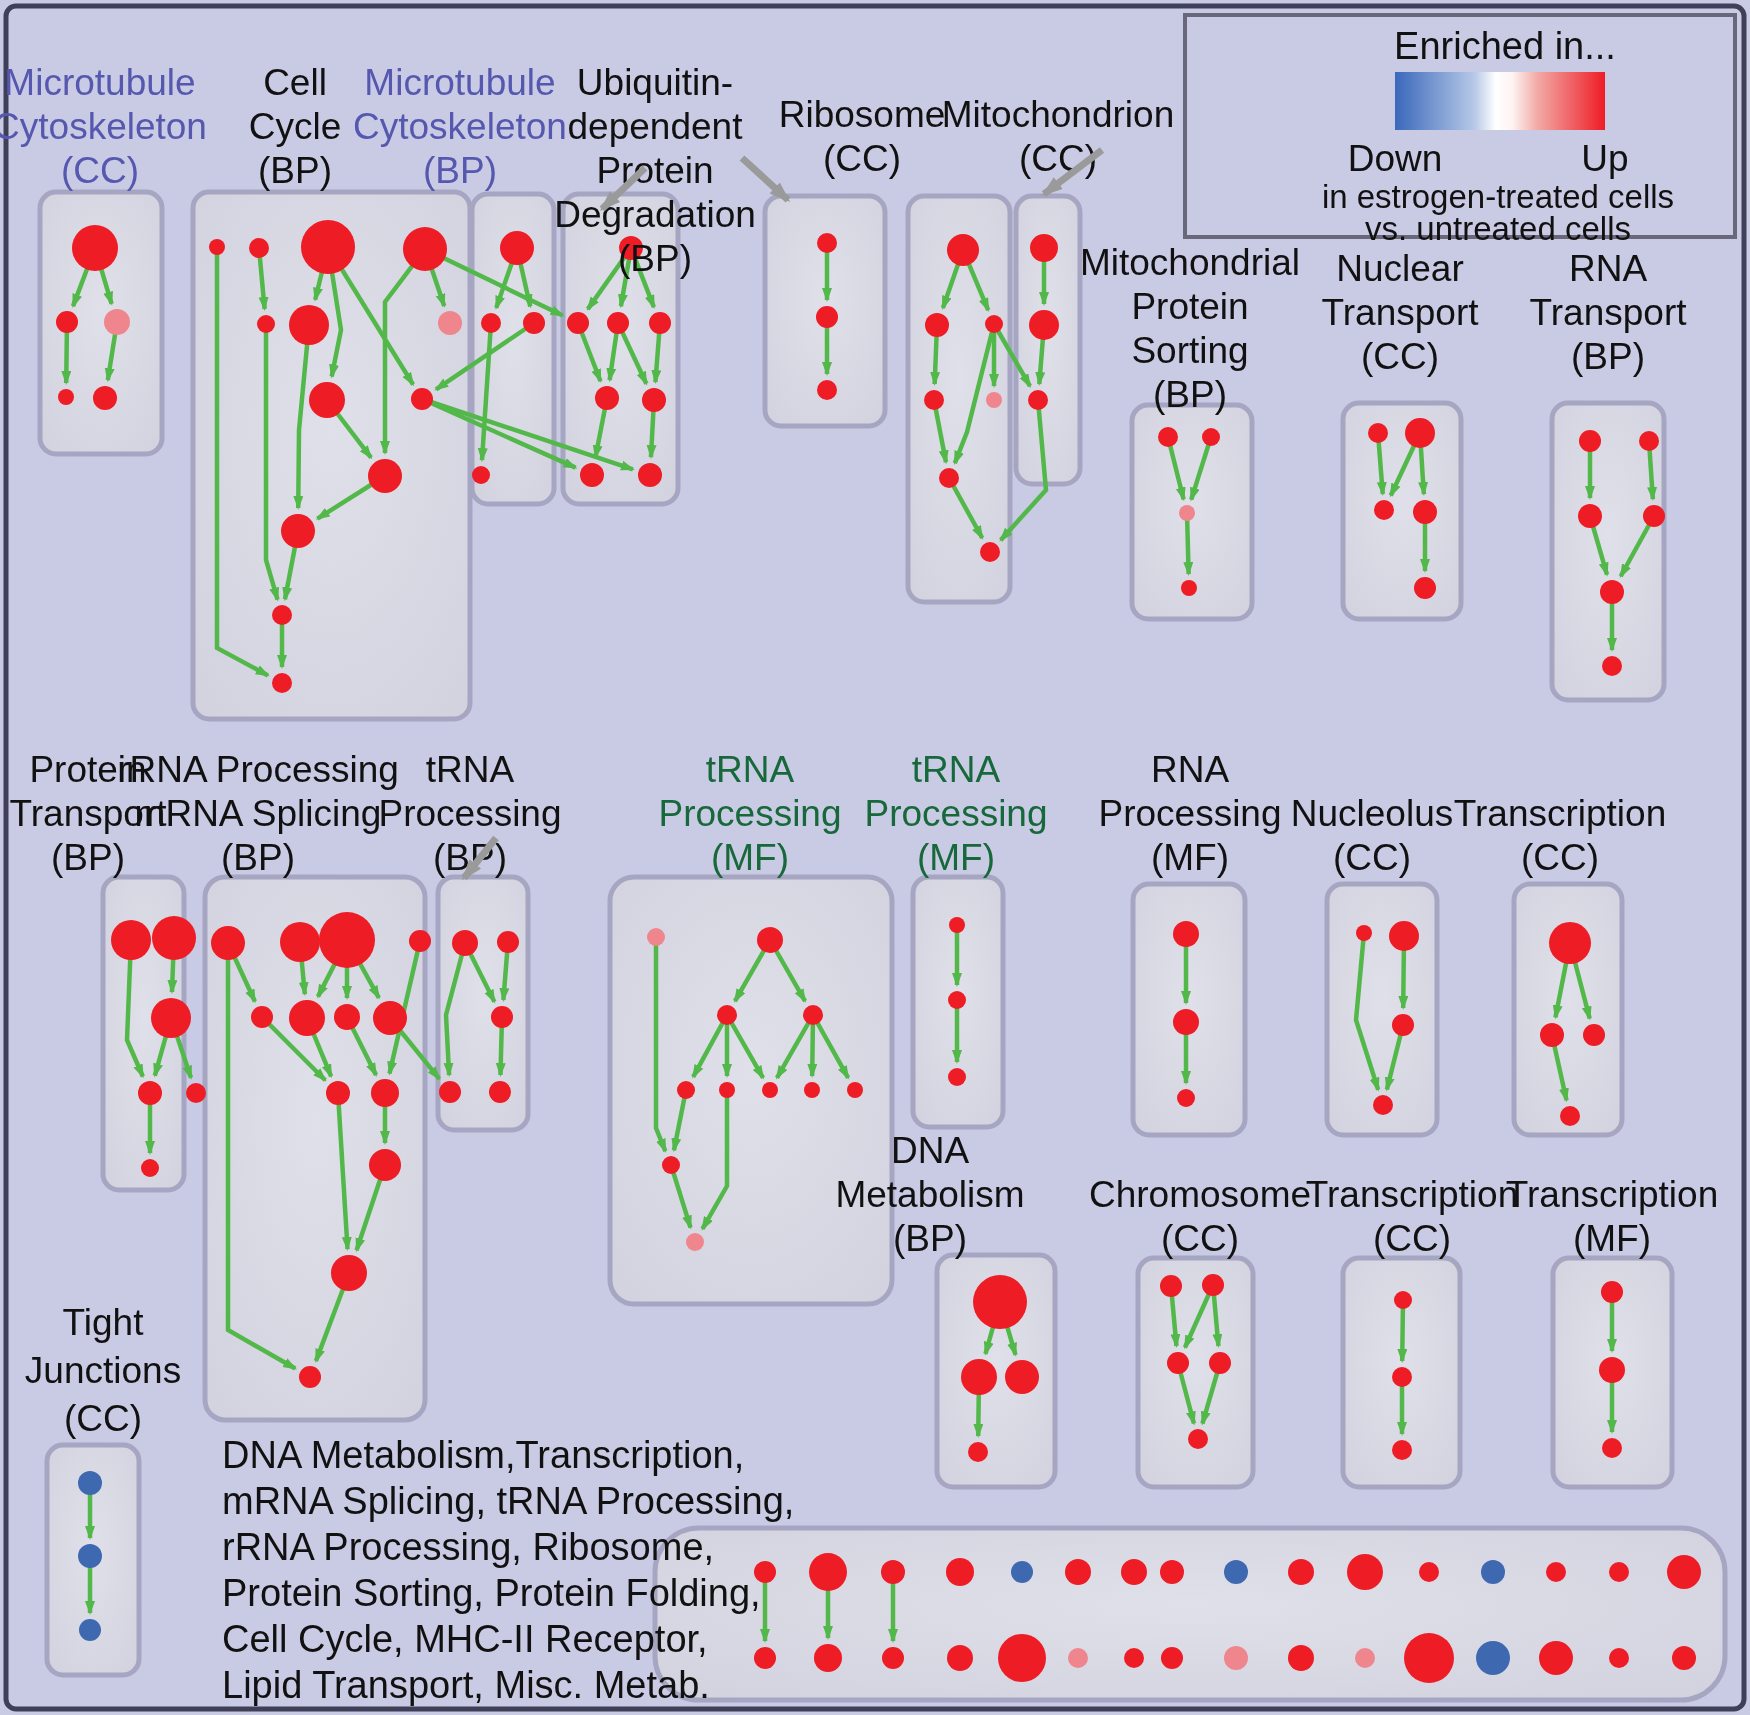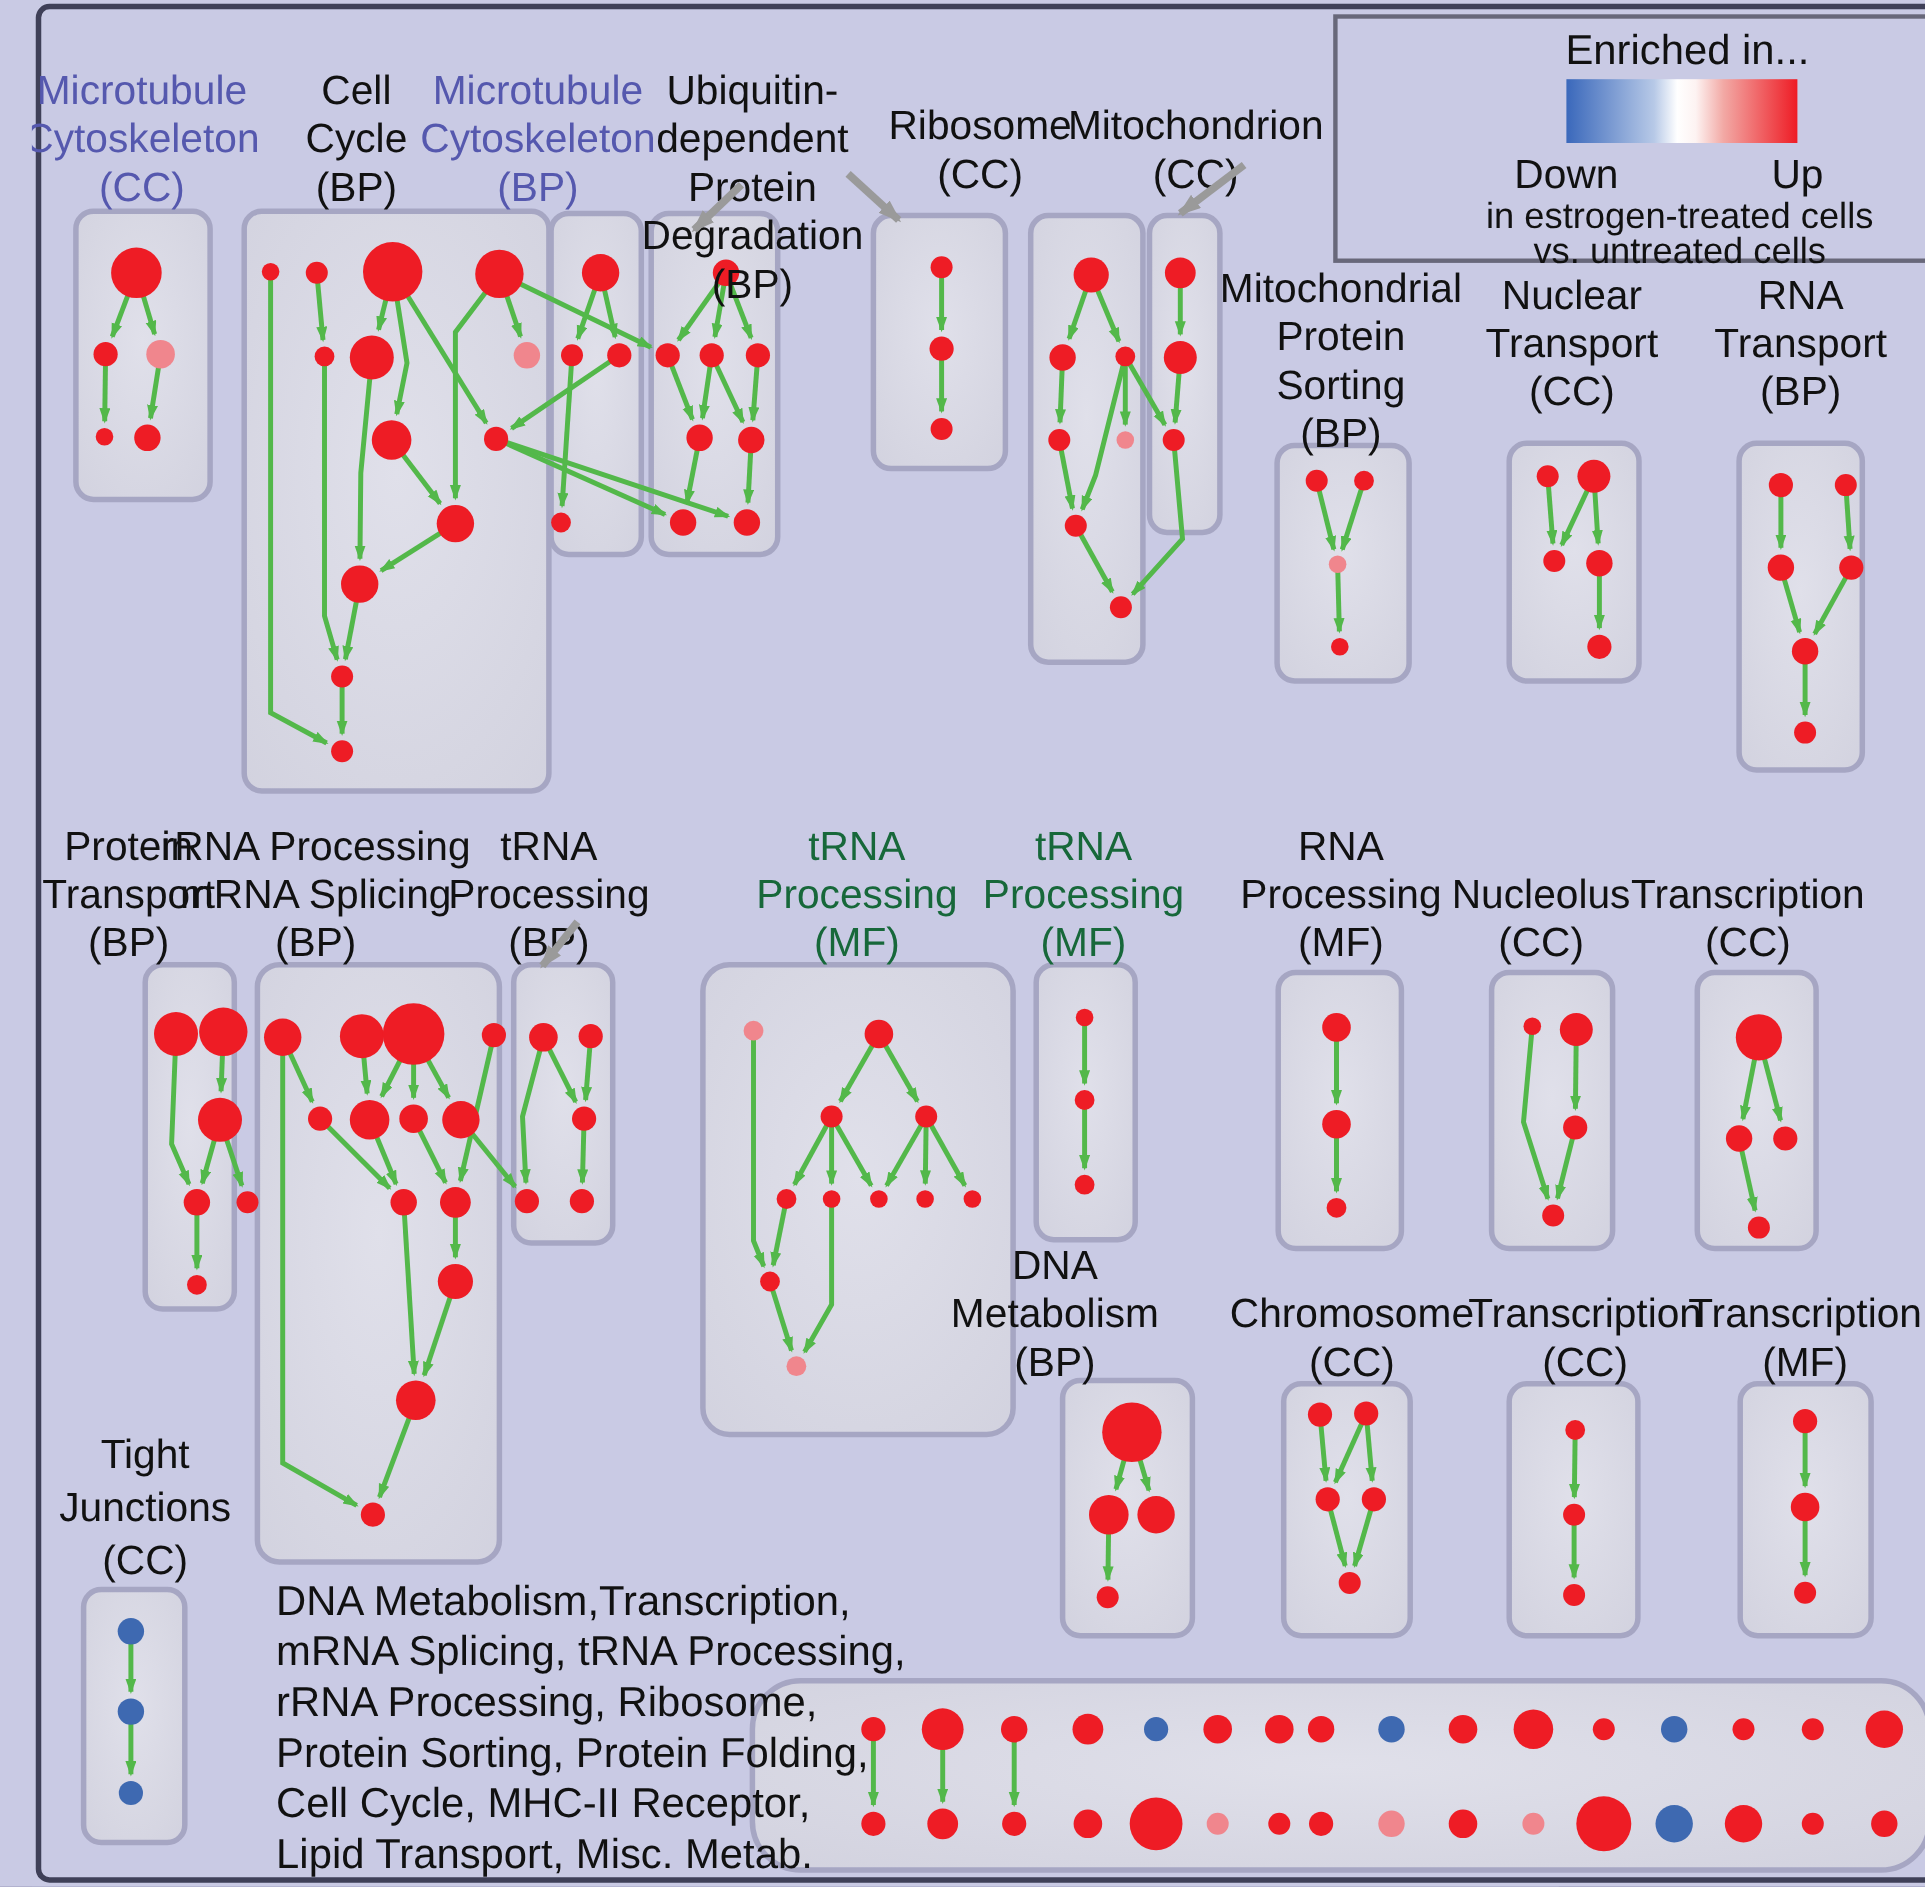--- a/index.html
+++ b/index.html
@@ -1,17 +1,17 @@
 <!DOCTYPE html>
 <html><head>
 <meta charset="utf-8">
 <style>
   html,body{margin:0;padding:0;background:#9fa0bf;}
   #stage{width:1388px;height:1715px;position:relative;background:#c9cae4;
-         font-family:"Liberation Sans",sans-serif;padding-left:29px;}
+         font-family:"Liberation Sans",sans-serif;}
   svg{display:block}
   text{font-family:"Liberation Sans",sans-serif;}
 </style>
 </head>
 <body>
 
 <div id="stage">
   <svg id="fig" viewBox="0 0 1750 1715" width="1750" height="1715">
       <defs>
         <radialGradient id="boxg" cx="0.5" cy="0.45" r="0.8">

